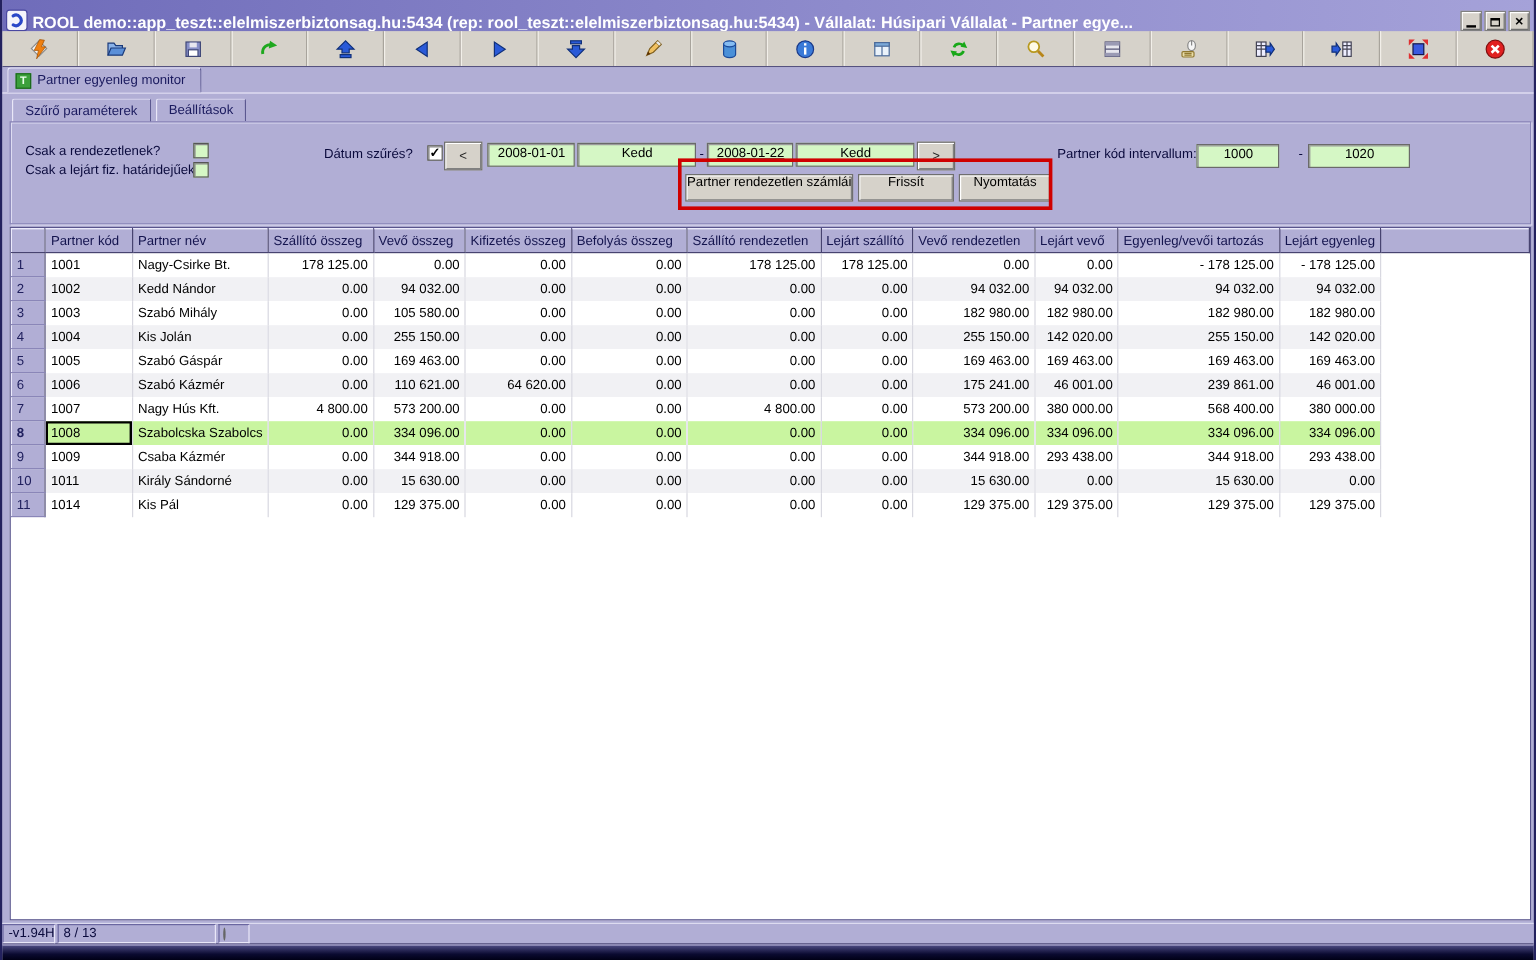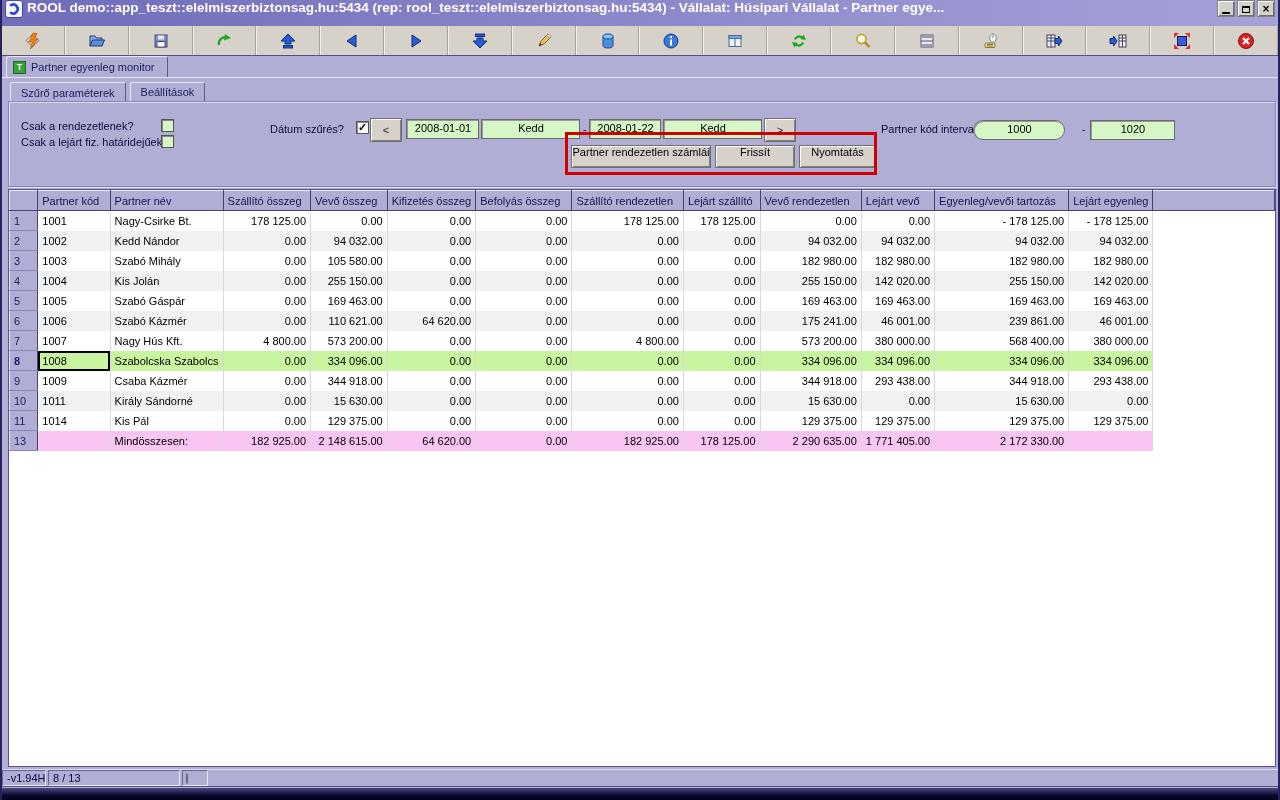--- a/index.html
+++ b/index.html
@@ -2,21 +2,21 @@
 <html><head>
 <meta charset="utf-8">
 <style>
   * { margin:0; padding:0; box-sizing:border-box; }
   html,body { width:1280px; height:800px; overflow:hidden; }
   body { font-family:"Liberation Sans", sans-serif; font-size:11px; color:#000; background:#b1aed5; }
   .app { position:absolute; inset:0; width:1280px; height:800px; border-left:2px solid #23215e; border-right:2px solid #23215e; background:#b1aed5; }
 
   
   .titlebar { position:absolute; left:0; top:0; width:100%; height:26px;
-    background:linear-gradient(90deg,#6f6cba,#8e8bcc 55%,#a5a2d9); display:flex; align-items:flex-start; padding:0 3px; }
+    background:linear-gradient(90deg,#6f6cba,#8e8bcc 55%,#a5a2d9); display:flex; align-items:flex-end; padding:0 3px; }
   .applogo { width:18px; height:18px; background:#f4f4fb; border:1px solid #4a48a0; border-radius:3px;
     display:inline-flex; align-items:center; justify-content:center; margin-right:4px; flex:0 0 auto; }
   .apptitle { color:#ffffff; font-size:13.5px; font-weight:bold; white-space:nowrap; overflow:hidden; flex:1 1 auto; }
   .winctl { display:flex; gap:2px; flex:0 0 auto; margin-left:4px; }
   .wbtn { width:18px; height:17px; background:#d6d2ca; border:1px solid #808080;
     box-shadow:inset 1px 1px 0 #ffffff, inset -1px -1px 0 #6f6f6f;
     display:inline-flex; align-items:center; justify-content:center; font-weight:bold; font-size:12px; color:#000; }
   .min-glyph { display:block; width:8px; border-bottom:2px solid #000; margin-top:9px; }
   .rst-glyph { display:block; width:8px; height:7px; border:1px solid #000; border-top:2px solid #000; margin-top:1px; }
 
@@ -320,21 +320,21 @@
 
       <span class="navbtn" style="left:361px; top:16px;">&lt;</span>
       <span class="field" style="left:397px; top:17px; width:73px;">2008-01-01</span>
       <span class="field" style="left:472px; top:17px; width:99px;">Kedd</span>
       <span class="flabel" style="left:574px; top:21px;">-</span>
       <span class="field" style="left:580px; top:17px; width:72px;text-decoration:underline;">2008-01-22</span>
       <span class="field" style="left:654px; top:17px; width:99px;">Kedd</span>
       <span class="navbtn" style="left:755px; top:16px;">&gt;</span>
 
       <span class="flabel" style="left:872px; top:21px;">Partner kód intervallum:</span>
-      <span class="field" style="left:964px; top:18px; width:92px;border-radius:10px;">1000</span>
+      <span class="field" style="left:988px; top:18px; width:69px;">1000</span>
       <span class="flabel" style="left:1073px; top:21px;">-</span>
       <span class="field" style="left:1081px; top:18px; width:85px;">1020</span>
 
       <span class="xbtn" style="left:562px; top:43px; width:140px;" id="abtn0">Partner rendezetlen számlái</span>
       <span class="xbtn" style="left:706px; top:43px; width:80px;" id="abtn1">Frissít</span>
       <span class="xbtn" style="left:790px; top:43px; width:77px;" id="abtn2">Nyomtatás</span>
       <div class="annotation-rect"></div>
     </div>
 
     <div class="gridarea">
@@ -543,36 +543,20 @@
               <td class="c r">0.00</td>
               <td class="c r">0.00</td>
               <td class="c r">0.00</td>
               <td class="c r">0.00</td>
               <td class="c r">129 375.00</td>
               <td class="c r">129 375.00</td>
               <td class="c r">129 375.00</td>
               <td class="c r">129 375.00</td>
               <td class="fillc"></td>
             </tr>
-            <tr class="tot">
-              <th class="rownum">13</th>
-              <td class="c l"></td>
-              <td class="c l">Mindösszesen:</td>
-              <td class="c r">182 925.00</td>
-              <td class="c r">2 148 615.00</td>
-              <td class="c r">64 620.00</td>
-              <td class="c r">0.00</td>
-              <td class="c r">182 925.00</td>
-              <td class="c r">178 125.00</td>
-              <td class="c r">2 290 635.00</td>
-              <td class="c r">1 771 405.00</td>
-              <td class="c r">2 172 330.00</td>
-              <td class="c r"></td>
-              <td class="fillc"></td>
-            </tr>
           </tbody>
         </table>
     </div>
 
     <div class="statusbar">
       <span class="sfield f-ver">-v1.94H</span>
       <span class="sfield f-pos">8 / 13</span>
       <span class="sfield f-led">
           <span class="led"></span>
         </span>

